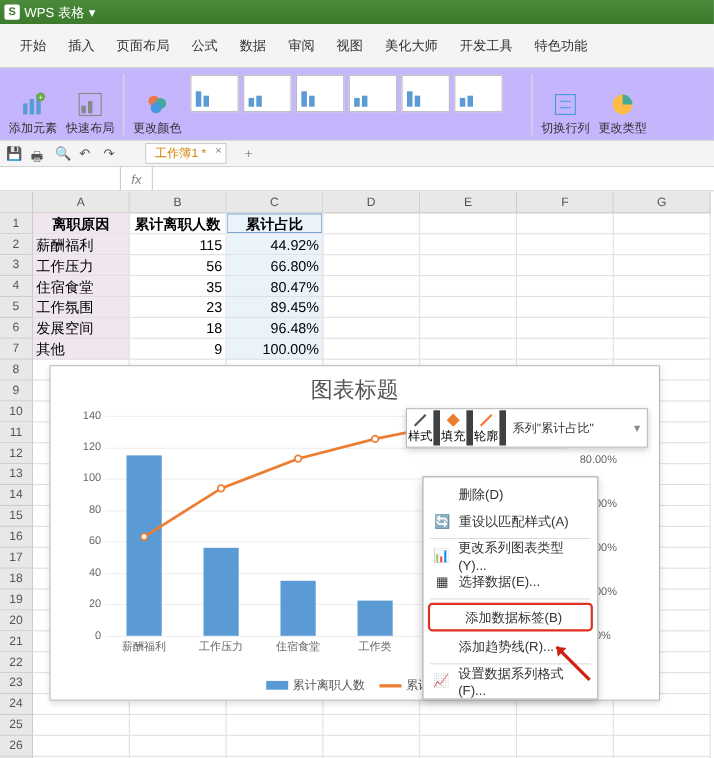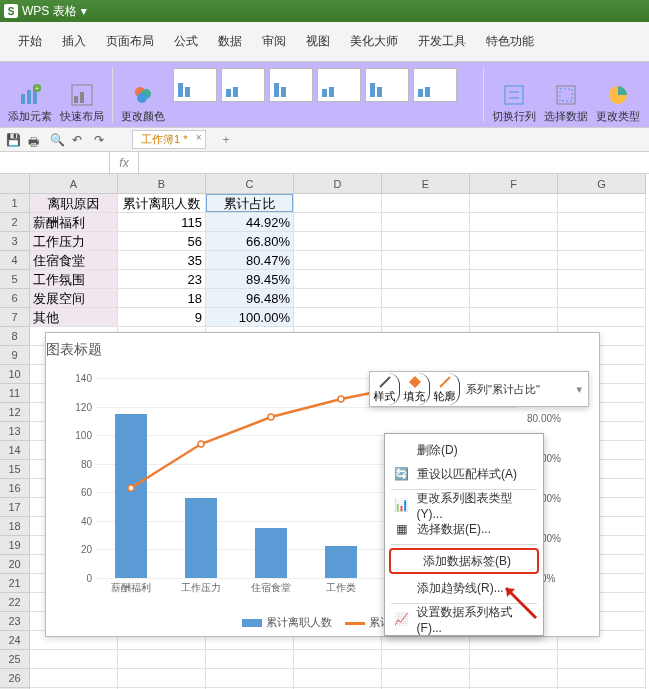--- a/index.html
+++ b/index.html
@@ -23,40 +23,40 @@
   .fxbar { height: 22px; background: #fff; border-bottom: 1px solid #d0d0d0; display: flex; align-items: center; }
   .namebox { width: 110px; height: 100%; border-right: 1px solid #ccc; padding-left: 6px; display: flex; align-items: center; font-size: 11px; }
   .fxlabel { width: 28px; text-align: center; font-style: italic; color: #888; }
   .grid { position: relative; }
   .colhdr { display: flex; height: 20px; }
   .colhdr .corner { width: 30px; background: #e8e8e8; border-right: 1px solid #ccc; border-bottom: 1px solid #ccc; }
   .colhdr .ch { width: 88px; background: #e8e8e8; border-right: 1px solid #ccc; border-bottom: 1px solid #ccc; text-align: center; font-size: 11px; color: #555; line-height: 20px; }
   .row { display: flex; height: 19px; }
   .row .rh { width: 30px; background: #e8e8e8; border-right: 1px solid #ccc; border-bottom: 1px solid #ccc; text-align: center; font-size: 11px; color: #555; line-height: 19px; }
   .row .cell { width: 88px; border-right: 1px solid #e0e0e0; border-bottom: 1px solid #e0e0e0; padding: 0 3px; font-size: 13px; line-height: 19px; overflow: hidden; white-space: nowrap; }
-  .row .cell.h { font-weight: normal; text-align: center; }
+  .row .cell.h { font-weight: bold; text-align: center; }
   .row .cell.n { text-align: right; }
   .selA { background: #f0e6f0; }
   .selC { background: #eaf2fa; }
   .selborder { box-shadow: inset 0 0 0 1px #7aa8d8; }
   .chartbox { position: absolute; left: 45px; top: 5px; width: 555px; height: 305px; background: #fff; border: 1px solid #bbb; box-shadow: 0 2px 6px rgba(0,0,0,0.15); }
-  .charttitle { text-align: left; font-size: 14px; color: #555; padding: 8px 0 4px; }
+  .charttitle { text-align: center; font-size: 20px; color: #555; padding: 8px 0 4px; }
   .plot { position: absolute; left: 50px; top: 45px; width: 420px; height: 200px; }
   .yaxis { position: absolute; left: 14px; top: 45px; width: 34px; height: 200px; font-size: 10px; color: #666; }
   .yaxis div { position: absolute; right: 2px; transform: translateY(-50%); }
   .y2axis { position: absolute; right: 14px; top: 45px; width: 60px; height: 200px; font-size: 10px; color: #666; }
   .y2axis div { position: absolute; left: 2px; transform: translateY(-50%); }
   .gridline { position: absolute; left: 0; width: 100%; border-top: 1px solid #eee; }
   .bar { position: absolute; bottom: 0; width: 32px; background: #5b9bd5; }
   .legend { position: absolute; bottom: 6px; left: 0; width: 100%; text-align: center; font-size: 11px; color: #555; }
   .legend .sw { display: inline-block; width: 20px; height: 8px; vertical-align: middle; margin: 0 4px 0 10px; }
   .xaxis { position: absolute; left: 50px; top: 248px; width: 420px; height: 18px; font-size: 10px; color: #666; }
   .xaxis div { position: absolute; width: 70px; text-align: center; transform: translateX(-35px); }
   .minitoolbar { position: absolute; right: 10px; top: 38px; width: 220px; height: 36px; background: #fff; border: 1px solid #bbb; box-shadow: 0 2px 6px rgba(0,0,0,0.2); display: flex; align-items: center; font-size: 11px; }
-  .minitoolbar .mic { width: 30px; height: 32px; display: flex; flex-direction: column; align-items: center; justify-content: center; border-right: 1px solid #404040; border-radius: 12px; }
+  .minitoolbar .mic { width: 30px; height: 32px; display: flex; flex-direction: column; align-items: center; justify-content: center; border-right: 6px solid #404040; }
   .minitoolbar .msel { flex: 1; padding: 0 6px; color: #333; }
   .ctxmenu { position: absolute; left: 338px; top: 100px; width: 160px; background: #fff; border: 1px solid #aaa; box-shadow: 0 3px 8px rgba(0,0,0,0.25); padding: 4px 0; }
   .ctxmenu .mi { display: flex; align-items: center; height: 24px; padding: 0 8px; font-size: 12px; color: #333; }
   .ctxmenu .mi .mic2 { width: 18px; height: 16px; margin-right: 6px; display: flex; align-items: center; justify-content: center; }
   .ctxmenu .mi.hl { border: 2px solid #e03020; border-radius: 4px; margin: 2px 4px; height: 26px; text-align: right; }
   .ctxmenu .sep { height: 1px; background: #ddd; margin: 3px 6px; }
   .arrow { position: absolute; left: 455px; top: 250px; width: 40px; height: 40px; pointer-events:none; }
   svg { overflow: visible; }
 </style>
 </head>
@@ -125,29 +125,20 @@
   </div>
   <div style="width:1px;height:56px;background:#ddd;margin:3px 4px"></div>
   <div class="rbtn">
     <div class="ic">
         <svg width="22" height="22">
           <rect x="2" y="2" width="18" height="18" fill="none" stroke="#49d"></rect>
           <path d="M6 8 h10 M6 14 h10" stroke="#49d"></path>
         </svg>
       </div>
     <span>切换行列</span>
-  </div>
-  <div class="rbtn">
-    <div class="ic">
-        <svg width="22" height="22">
-          <rect x="2" y="2" width="18" height="18" fill="none" stroke="#888"></rect>
-          <rect x="5" y="5" width="12" height="12" fill="none" stroke="#49d" stroke-dasharray="2"></rect>
-        </svg>
-      </div>
-    <span>选择数据</span>
   </div>
   <div class="rbtn">
     <div class="ic">
         <svg width="22" height="22">
           <circle cx="11" cy="11" r="9" fill="#fb4"></circle>
           <path d="M11 2 A9 9 0 0 1 20 11 L11 11 Z" fill="#4a9"></path>
         </svg>
       </div>
     <span>更改类型</span>
   </div>

